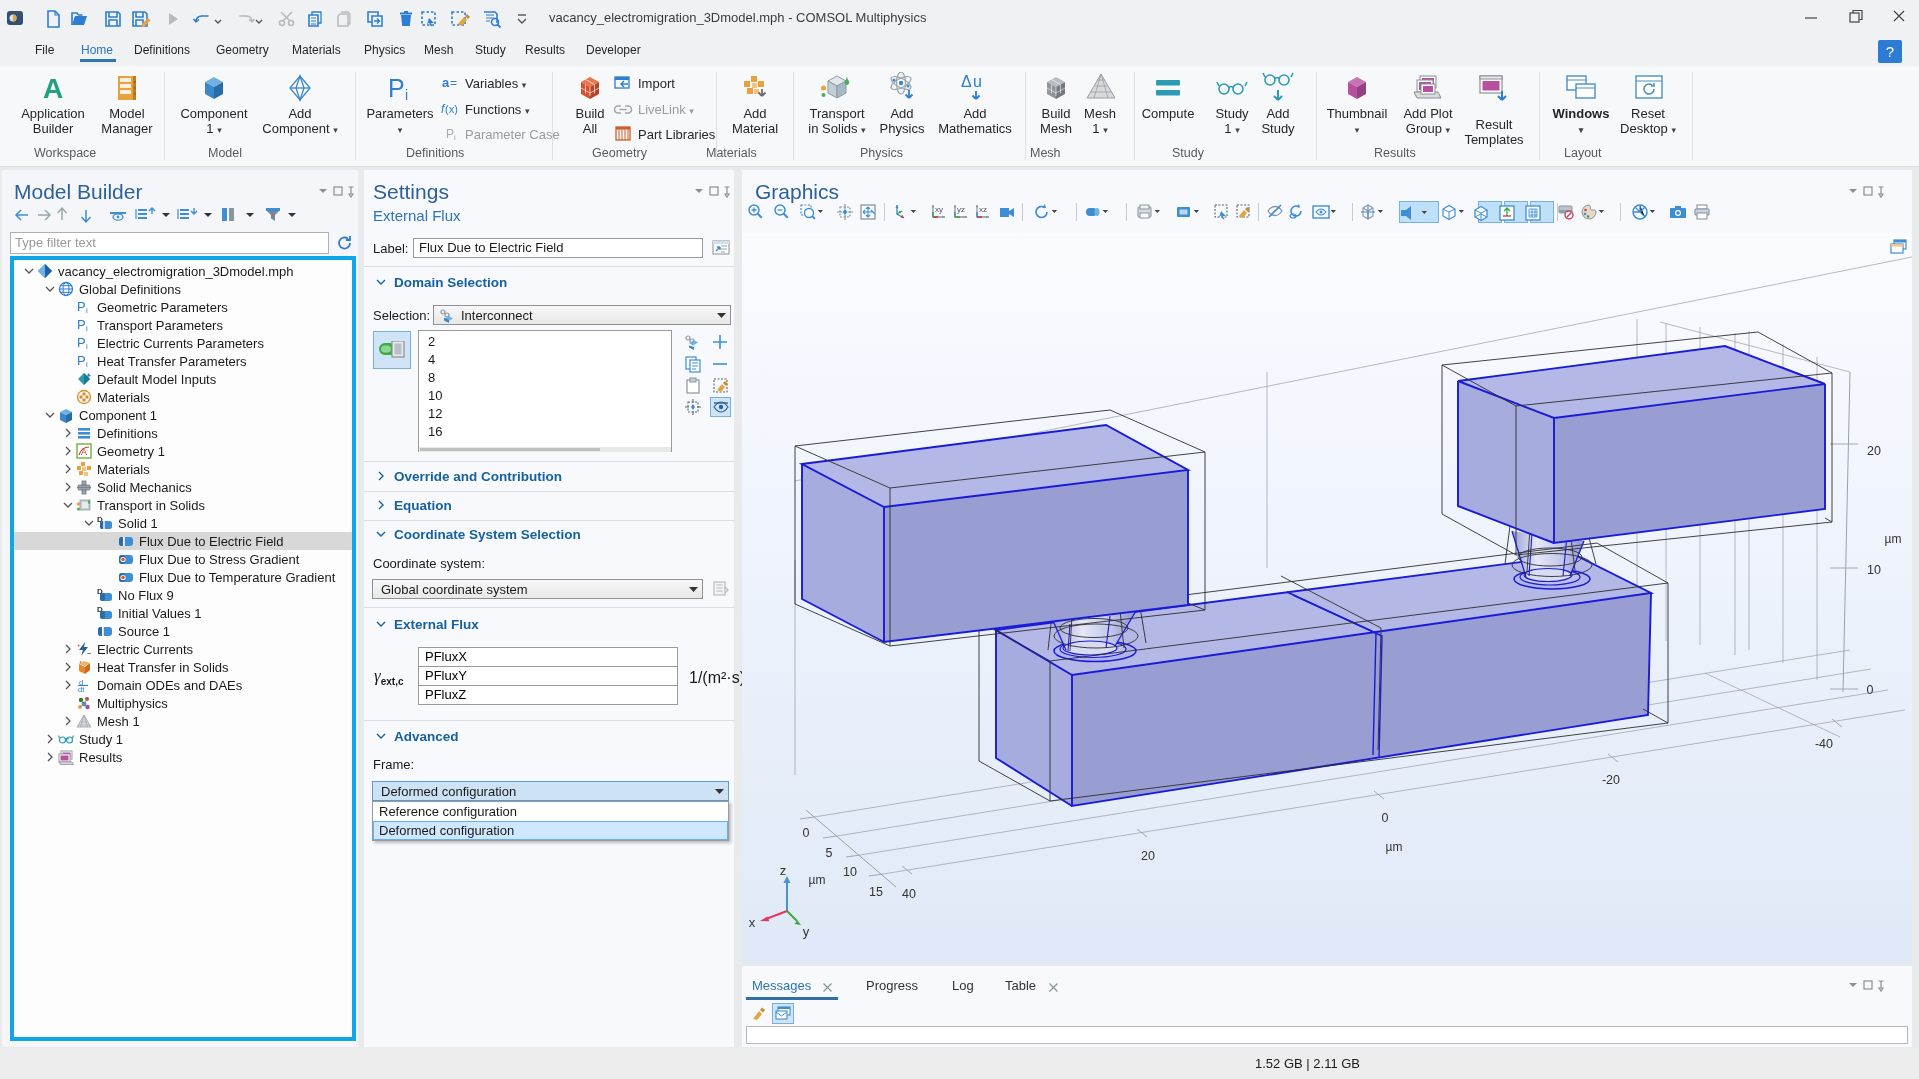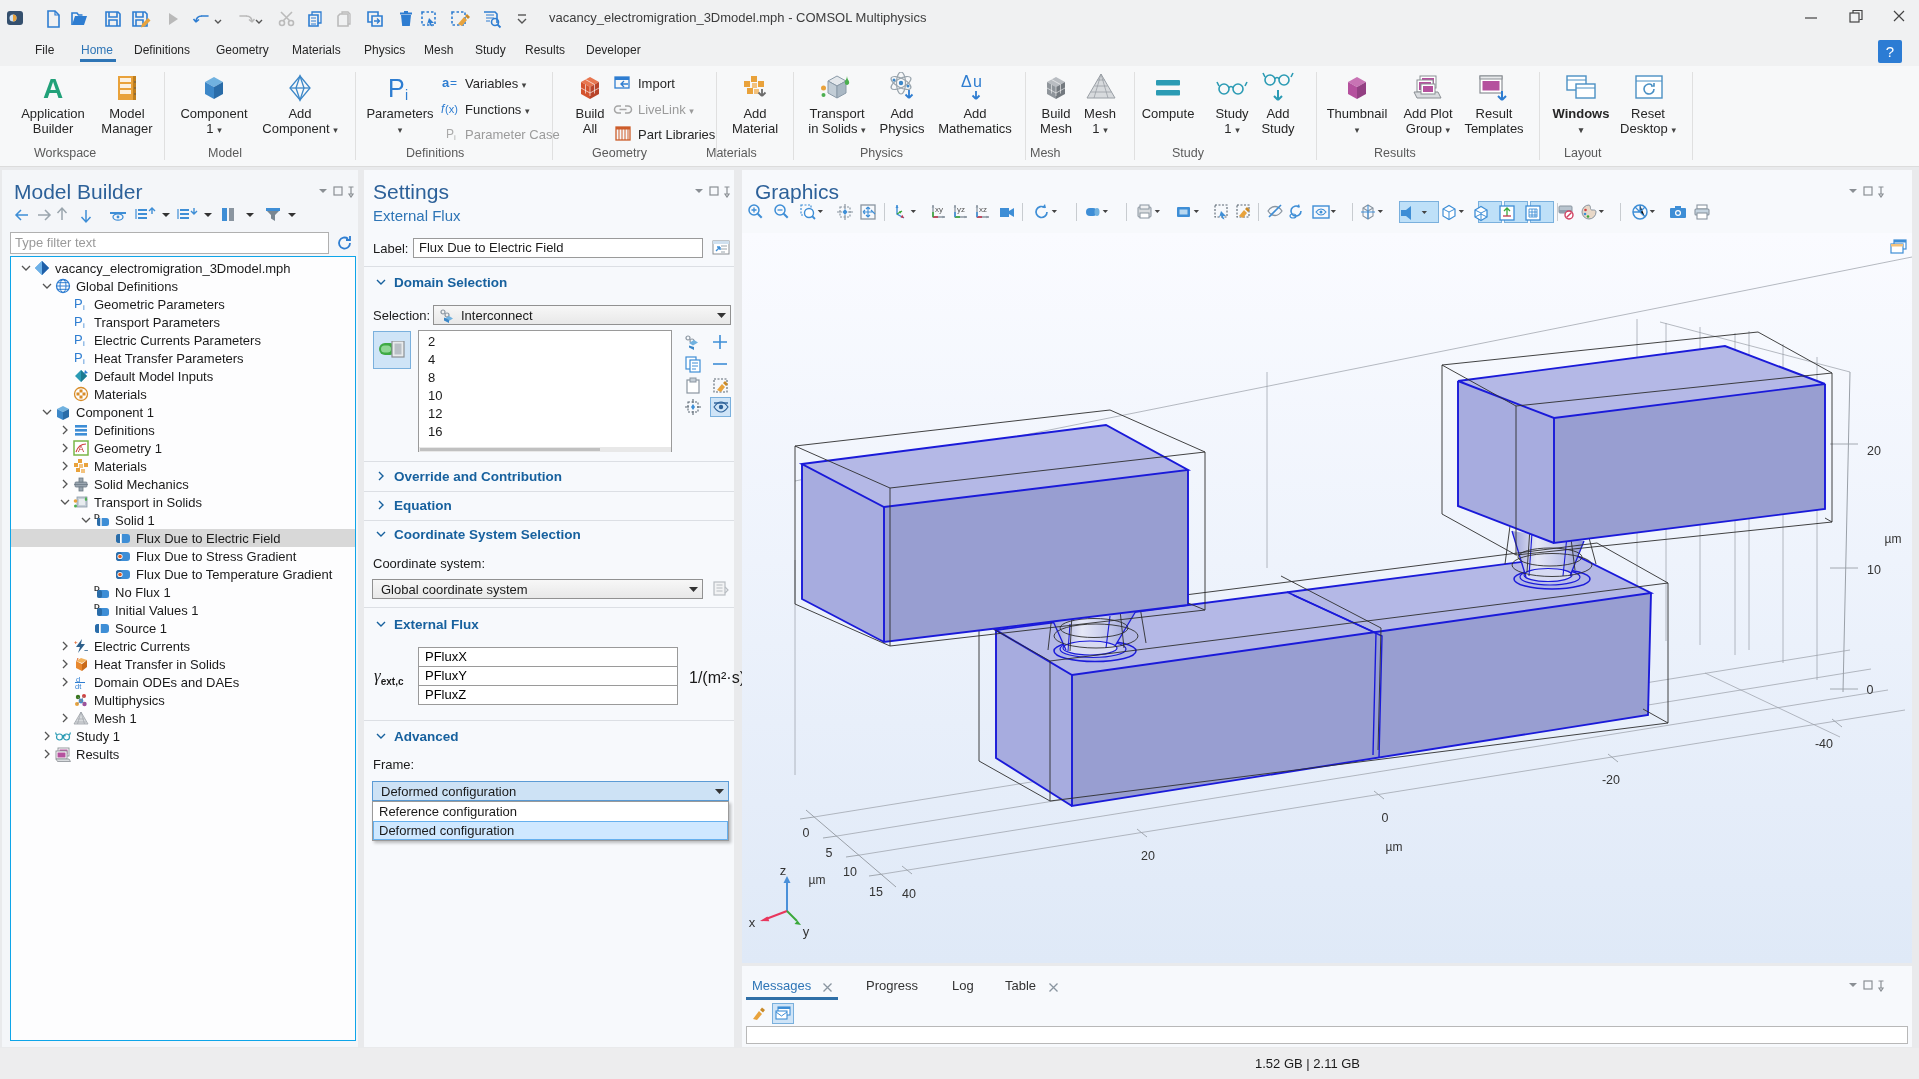--- a/index.html
+++ b/index.html
@@ -294,21 +294,21 @@
       <g>
         <rect x="8" y="2" width="16" height="12" fill="#fff" stroke="#8a8f94" stroke-width="1"></rect>
         <rect x="10" y="4" width="12" height="8" fill="#b5519e"></rect>
         <rect x="5" y="6" width="16" height="12" fill="#fff" stroke="#8a8f94" stroke-width="1"></rect>
         <rect x="7" y="8" width="12" height="8" fill="#b5519e"></rect>
         <path d="M2 18h24l3 6H5z" fill="#d9dcdf" stroke="#8a8f94" stroke-width="1"></path>
         <rect x="9" y="10" width="14" height="10" fill="#fff" stroke="#8a8f94" stroke-width="1"></rect>
         <rect x="11" y="12" width="10" height="6" fill="#b5519e"></rect>
       </g>
     </svg>
-<div class="bigbtn" style="left:1449px;top:40px;width:90px;text-align:center;">Result<br>Templates</div>
+<div class="bigbtn" style="left:1449px;top:51px;width:90px;text-align:center;">Result<br>Templates</div>
 <svg class="abs" style="left:1478px;top:8px" width="32" height="28" viewBox="0 0 32 28">
       <rect x="2" y="2" width="22" height="17" fill="#fff" stroke="#8a8f94" stroke-width="1.2"></rect>
       <rect x="2" y="2" width="22" height="3" fill="#e8eaec" stroke="#8a8f94" stroke-width="1"></rect>
       <rect x="4.5" y="7" width="17" height="9.5" fill="#b5519e"></rect>
       <path d="M24 17v9m0 0l-4-4m4 4l4-4" stroke="#2e7dd1" stroke-width="2" fill="none"></path>
     </svg>
 
 <div class="bigbtn" style="left:1536px;top:40px;width:90px;font-weight:bold;">Windows<br><span class="chev">▾</span></div>
 <svg class="abs" style="left:1565px;top:8px" width="34" height="28" viewBox="0 0 34 28">
       <g fill="#fff" stroke="#4a90c4" stroke-width="1.4">
@@ -368,21 +368,21 @@
       </g>
       <path d="M232 7l4 4 4-4z" fill="#333"></path>
 <path d="M252 4h14l-5 5v6l-4-2.5V9z" fill="#7a8792"></path>
       <rect x="252" y="2" width="14" height="3" fill="#3e8ed6"></rect>
       <path d="M274 7l4 4 4-4z" fill="#333"></path>
 </svg>
 <div class="abs" style="left:8px;top:62px;width:319px;height:22px;background:#fff;border:1px solid #b0b0b0;font-size:13px;color:#9a9a9a;line-height:20px;padding-left:4px;">Type filter text</div>
 <svg class="abs" style="left:334px;top:64px" width="18" height="18" viewBox="0 0 18 18">
       <path d="M14 9a5.5 5.5 0 1 1-2-4.2m2-2.8v4h-4" fill="none" stroke="#2e7dd1" stroke-width="1.8"></path>
     </svg>
-<div class="abs" style="left:8px;top:86px;width:346px;height:785px;background:#fdfdfe;border:1px solid #0ea5e9;overflow:hidden;">
+<div class="abs" style="left:8px;top:86px;width:346px;height:785px;background:#fdfdfe;border:4px solid #0ea5e9;overflow:hidden;">
 <div class="abs" style="left:0;top:2px;width:344px;height:18px;">
 <svg class="abs" style="left:10px;top:5px" width="10" height="8">
           <path d="M1 2l4 4 4-4" fill="none" stroke="#555" stroke-width="1.3"></path>
         </svg>
 <svg class="abs" style="left:23px;top:1px" width="16" height="16" viewBox="0 0 16 16">
           <path d="M8 1L15 8 8 15 1 8z" fill="#3e8ed6"></path>
           <path d="M8 1L15 8 8 15z" fill="#1f5fa8"></path>
           <path d="M8 1L1 8l7 7z" fill="#6db1e8"></path>
         </svg>
 <span class="abs" style="left:44px;top:2px;font-size:13px;color:#1a1a1a;white-space:nowrap;">vacancy_electromigration_3Dmodel.mph</span>
@@ -561,21 +561,21 @@
           <circle cx="5" cy="8.5" r="1.8" fill="#e05c20"></circle>
         </svg>
 <span class="abs" style="left:125px;top:2px;font-size:13px;color:#1a1a1a;white-space:nowrap;">Flux Due to Temperature Gradient</span>
 </div>
 <div class="abs" style="left:0;top:326px;width:344px;height:18px;">
 <svg class="abs" style="left:83px;top:1px" width="16" height="16" viewBox="0 0 16 16">
           <text x="0" y="7" font-size="8" font-weight="bold" fill="#333" font-family="Liberation Sans">D</text>
           <rect x="3" y="6" width="12" height="8" rx="2.5" fill="#3e8ed6"></rect>
           <rect x="3" y="6" width="5" height="8" rx="2.5" fill="#2a6ca8"></rect>
         </svg>
-<span class="abs" style="left:104px;top:2px;font-size:13px;color:#1a1a1a;white-space:nowrap;">No Flux 1</span>
+<span class="abs" style="left:104px;top:2px;font-size:13px;color:#1a1a1a;white-space:nowrap;">No Flux 9</span>
 </div>
 <div class="abs" style="left:0;top:344px;width:344px;height:18px;">
 <svg class="abs" style="left:83px;top:1px" width="16" height="16" viewBox="0 0 16 16">
           <text x="0" y="7" font-size="8" font-weight="bold" fill="#333" font-family="Liberation Sans">D</text>
           <rect x="3" y="6" width="12" height="8" rx="2.5" fill="#3e8ed6"></rect>
           <rect x="3" y="6" width="5" height="8" rx="2.5" fill="#2a6ca8"></rect>
         </svg>
 <span class="abs" style="left:104px;top:2px;font-size:13px;color:#1a1a1a;white-space:nowrap;">Initial Values 1</span>
 </div>
 <div class="abs" style="left:0;top:362px;width:344px;height:18px;">

